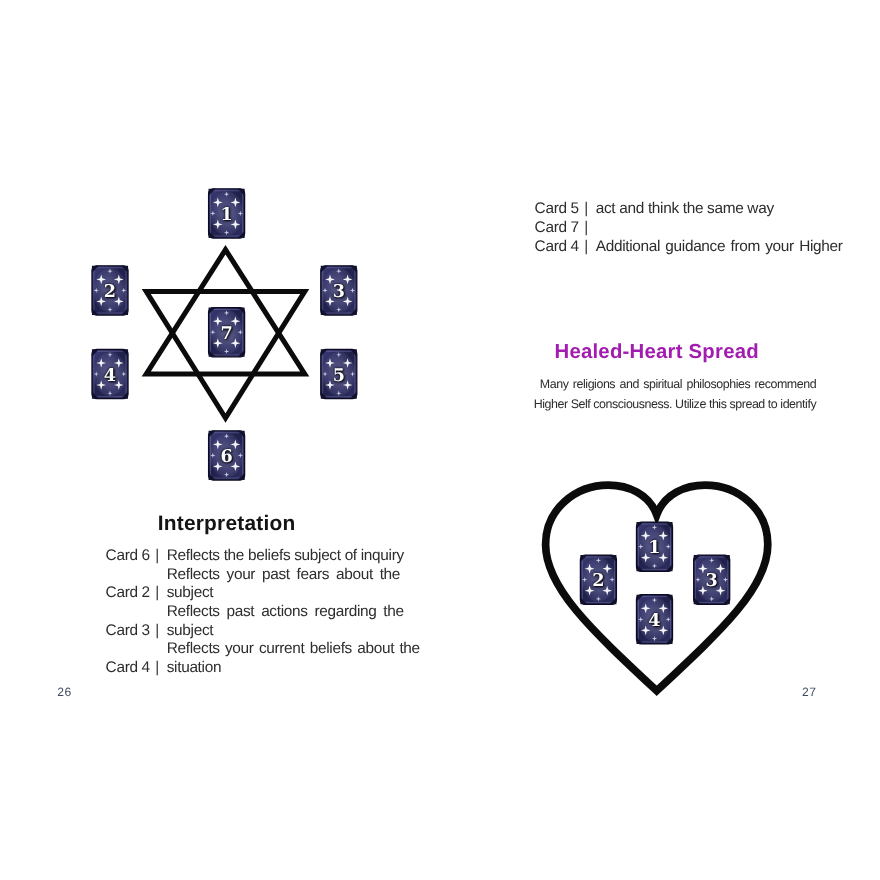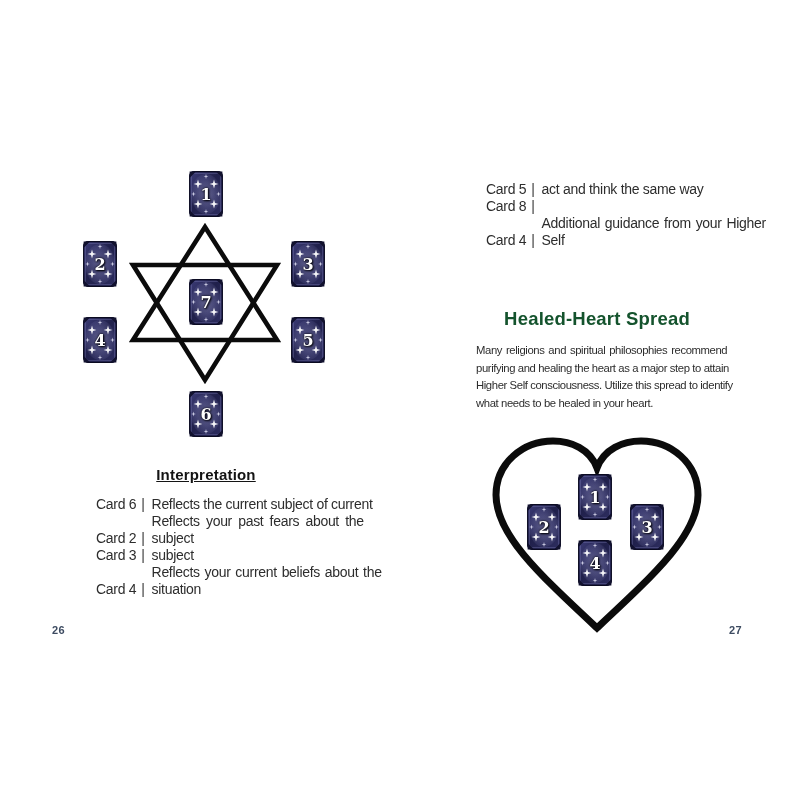--- a/index.html
+++ b/index.html
@@ -18,32 +18,32 @@
   .entry-label{flex:0 0 auto;min-width:33px;white-space:nowrap;}
   .entry-sep{flex:0 0 auto;margin:0 7px 0 5px;color:#3a3a3a;}
   .entry-desc{flex:1 1 auto;}
   .dline{display:block;white-space:nowrap;}
   .sp1{word-spacing:1.2px;}
   .sp2{word-spacing:2.6px;}
 
   
   .interp-title{
     left:56px;top:466px;width:300px;text-align:center;
-    font-size:15px;font-weight:bold;color:#141414;letter-spacing:0.2px;text-decoration:underline;
+    font-size:19px;font-weight:bold;color:#141414;letter-spacing:0.2px;
   }
   .section-heading{
     left:448px;top:308px;width:298px;text-align:center;
-    font-size:18.5px;font-weight:bold;color:#14532d;letter-spacing:0.2px;
+    font-size:18.5px;font-weight:bold;color:#a21caf;letter-spacing:0.2px;
   }
   .paragraph{
-    left:476px;top:342px;width:290px;
-    font-size:11.3px;line-height:17.5px;letter-spacing:-0.4px;color:#2d2d2d;
+    left:452px;top:342px;width:290px;
+    font-size:11.3px;line-height:17.5px;letter-spacing:-0.4px;color:#2d2d2d;text-align:right;
   }
   .pagenum{
-    font-size:11px;font-weight:bold;color:#3d4b61;letter-spacing:0.5px;
+    font-size:11px;font-weight:normal;color:#3d4b61;letter-spacing:0.5px;
   }
 
   
   .card{position:absolute;width:34px;height:46px;}
   .card .cardbg{position:absolute;left:0;top:0;width:100%;height:100%;display:block;}
   .card .num{
     position:absolute;left:0;top:0;right:0;bottom:0;
     display:flex;align-items:center;justify-content:center;
     font-family:"DejaVu Serif","Liberation Serif",serif;
     font-size:16px;font-weight:bold;color:#ffffff;
@@ -152,35 +152,36 @@
     <span class="num">7</span>
   </div>
 
   <div class="abs interp-title">Interpretation</div>
 
   <div class="entry-list" style="left:96px;top:496px;width:262px;">
     <div class="entry">
       <span class="entry-label">Card 6</span>
       <span class="entry-sep">|</span>
       <span class="entry-desc">
-        <span class="dline">Reflects the current subject of current</span>
+        <span class="dline">Reflects the beliefs subject of inquiry</span>
       </span>
     </div>
     <div class="entry">
       <span class="entry-label">Card 2</span>
       <span class="entry-sep">|</span>
       <span class="entry-desc">
         <span class="dline sp2">Reflects your past fears about the</span>
         <span class="dline">subject</span>
       </span>
     </div>
     <div class="entry">
       <span class="entry-label">Card 3</span>
       <span class="entry-sep">|</span>
       <span class="entry-desc">
+        <span class="dline sp2">Reflects past actions regarding the</span>
         <span class="dline">subject</span>
       </span>
     </div>
     <div class="entry">
       <span class="entry-label">Card 4</span>
       <span class="entry-sep">|</span>
       <span class="entry-desc">
         <span class="dline sp1">Reflects your current beliefs about the</span>
         <span class="dline">situation</span>
       </span>
@@ -194,40 +195,37 @@
 
   <div class="entry-list" style="left:486px;top:181px;width:254px;">
     <div class="entry">
       <span class="entry-label">Card 5</span>
       <span class="entry-sep">|</span>
       <span class="entry-desc">
         <span class="dline">act and think the same way</span>
       </span>
     </div>
     <div class="entry">
-      <span class="entry-label">Card 8</span>
+      <span class="entry-label">Card 7</span>
       <span class="entry-sep">|</span>
     </div>
     <div class="entry">
       <span class="entry-label">Card 4</span>
       <span class="entry-sep">|</span>
       <span class="entry-desc">
         <span class="dline sp1">Additional guidance from your Higher</span>
-        <span class="dline">Self</span>
       </span>
     </div>
   </div>
 
   <div class="abs section-heading">Healed-Heart Spread</div>
 
   <div class="abs paragraph">
     <span class="dline sp1">Many religions and spiritual philosophies recommend</span>
-    <span class="dline">purifying and healing the heart as a major step to attain</span>
     <span class="dline">Higher Self consciousness. Utilize this spread to identify</span>
-    <span class="dline">what needs to be healed in your heart.</span>
   </div>
 
   <svg class="abs" style="left:489px;top:434px" width="216" height="202" viewBox="0 0 216 202">
     <path d="M108,34 C101,15 82,7 64,7 C34,7 7,29 7,61 C7,100 48,138 108,194 C168,138 209,100 209,61 C209,29 182,7 152,7 C134,7 115,15 108,34 Z" fill="none" stroke="#0b0b0b" stroke-width="7" stroke-linejoin="miter"></path>
   </svg>
 
   <div class="card hc1">
     <svg class="cardbg" viewBox="0 0 34 46">
         <use href="#cardback"></use>
       </svg>

